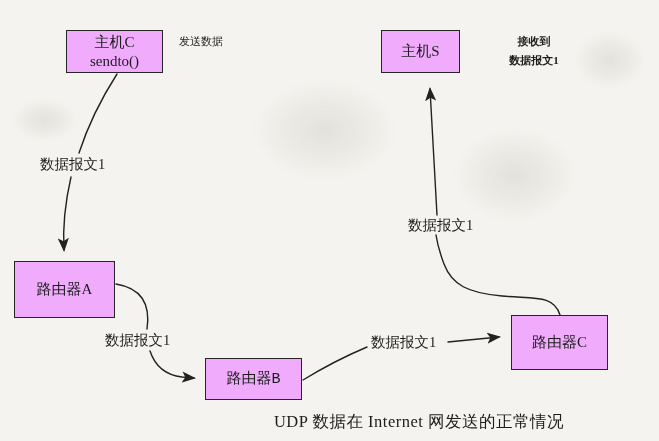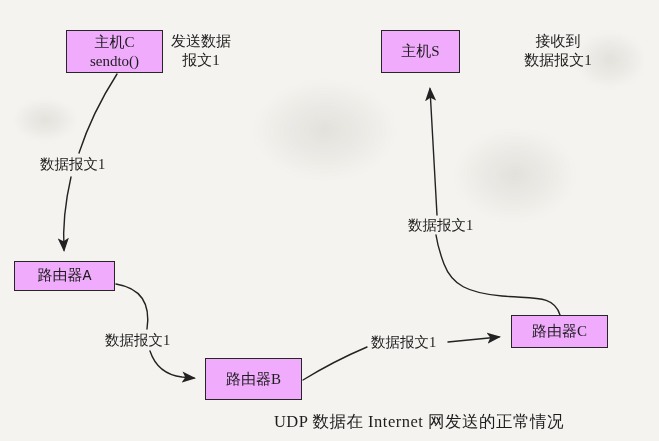--- a/index.html
+++ b/index.html
@@ -39,21 +39,21 @@
     justify-content: center;
     line-height: 19px;
     font-size: 15px;
     text-align: center;
   }
   .node-title { white-space: nowrap; }
   .node-sub { white-space: nowrap; font-size: 15px; }
   .annotation {
     position: absolute;
     text-align: center;
-    font-size: 15px;
+    font-size: 11px;
     line-height: 19px;
     white-space: nowrap;
   }
   .edge-label {
     position: absolute;
     font-size: 14.5px;
     line-height: 16px;
     white-space: nowrap;
     background: #f4f3ef;
     padding: 0 1px;
@@ -100,38 +100,37 @@
 
   <div class="node-box" style="left:66px;top:30px;width:97px;height:43px;">
     <div class="node-title">主机C</div>
     <div class="node-sub">sendto()</div>
   </div>
 
   <div class="node-box" style="left:381px;top:30px;width:79px;height:43px;">
     <div class="node-title">主机S</div>
   </div>
 
-  <div class="node-box" style="left:14px;top:261px;width:101px;height:30px;font-family:Liberation Mono, monospace;">
+  <div class="node-box" style="left:14px;top:261px;width:101px;height:57px;">
     <div class="node-title">路由器A</div>
   </div>
 
-  <div class="node-box" style="left:205px;top:358px;width:97px;height:42px;">
+  <div class="node-box" style="left:205px;top:358px;width:97px;height:42px;font-family:Liberation Mono, monospace;">
     <div class="node-title">路由器B</div>
   </div>
 
-  <div class="node-box" style="left:511px;top:315px;width:97px;height:33px;">
+  <div class="node-box" style="left:511px;top:315px;width:97px;height:55px;">
     <div class="node-title">路由器C</div>
   </div>
 
   <div class="annotation" style="left:167px;top:32px;width:68px;">
     <div>发送数据</div>
-    <div>报文1</div>
   </div>
 
-  <div class="annotation" style="left:510px;top:32px;width:96px;">
+  <div class="annotation" style="left:486px;top:32px;width:96px;font-weight:bold;">
     <div>接收到</div>
     <div>数据报文1</div>
   </div>
 
   <div class="edge-label" style="left:39px;top:156px;">数据报文1</div>
   <div class="edge-label" style="left:104px;top:332px;">数据报文1</div>
   <div class="edge-label" style="left:370px;top:334px;">数据报文1</div>
   <div class="edge-label" style="left:407px;top:217px;">数据报文1</div>
 
   <div class="caption" style="left:104px;top:411px;width:460px;text-align:right;">UDP 数据在 Internet 网发送的正常情况</div>

